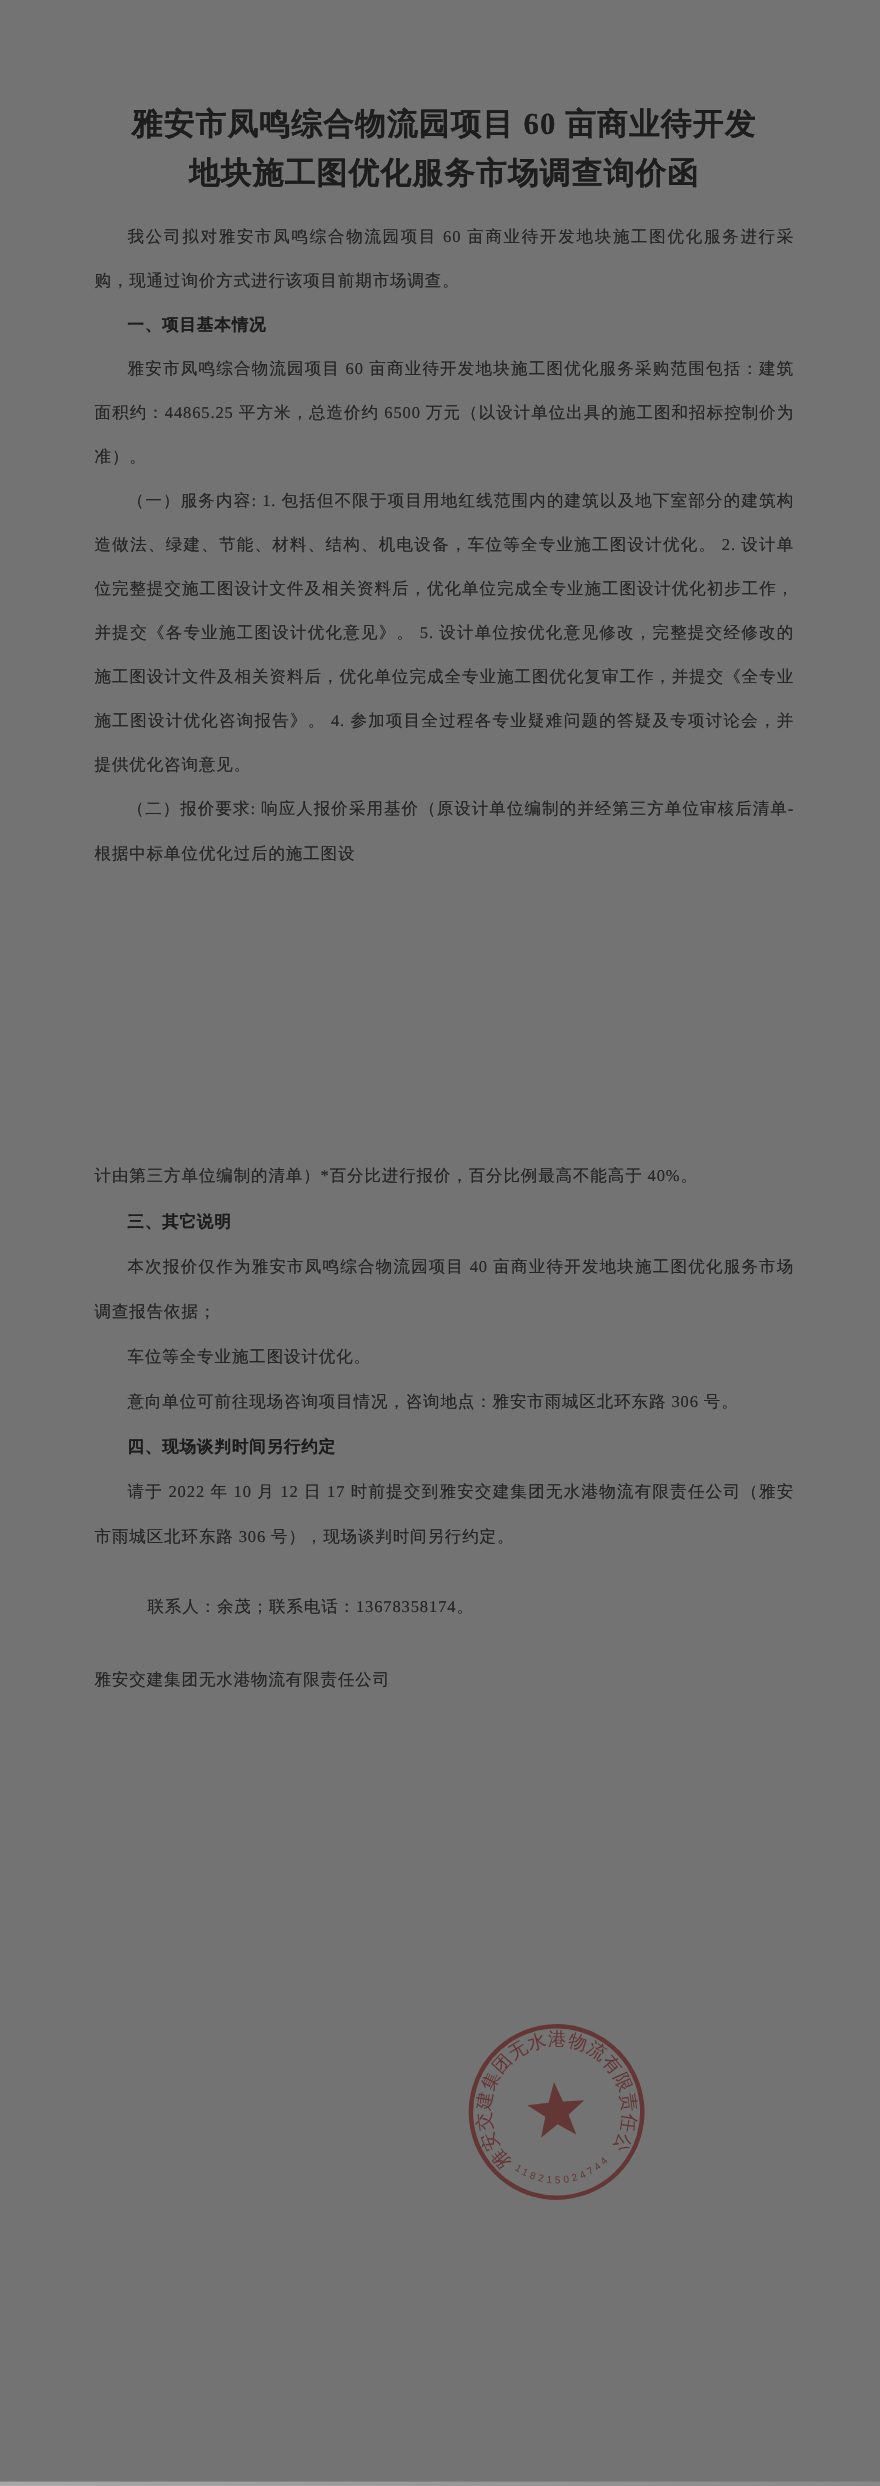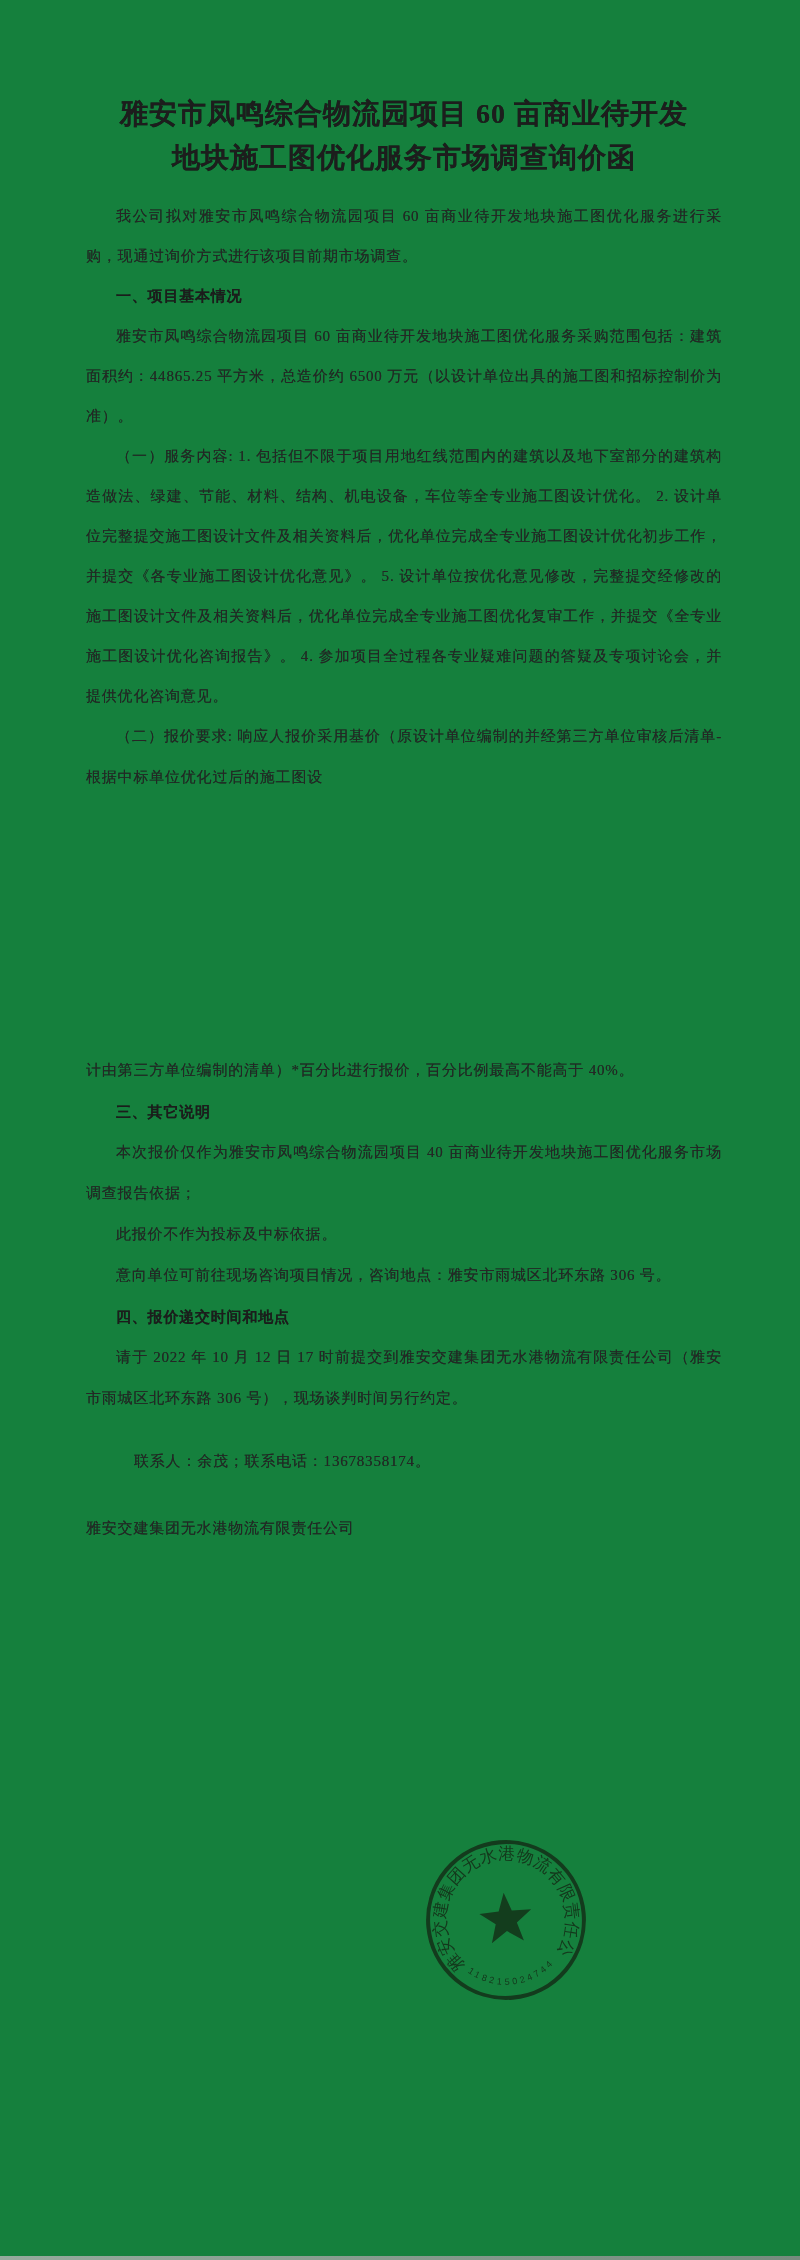--- a/index.html
+++ b/index.html
@@ -1,39 +1,39 @@
 <!DOCTYPE html>
 <html><head>
 <meta charset="utf-8">
 <style>
   html,body{margin:0;padding:0;background:#ffffff;}
   .page{
     position:relative;
     width:800px;height:2260px;
-    background:#15803d;
+    background:#737373;
     font-family:"Liberation Serif","DejaVu Serif",serif;
     color:#262626;
     overflow:hidden;
   }
   .content{padding:92px 78px 0 86px;}
   .doc-title{
     font-size:28px;line-height:44px;font-weight:bold;
     text-align:center;letter-spacing:1px;margin:0 0 16px 0;
     color:#1d1d1d;
     text-shadow:0 0 .5px rgba(0,0,0,.6);
   }
   p{margin:0;}
   .body-text{
     font-size:15px;line-height:40px;letter-spacing:.8px;
     text-align:justify;
     text-shadow:0 0 .4px rgba(0,0,0,.45);
   }
   .indent{text-indent:2em;}
   .heading{
-    font-family:Liberation Sans, sans-serif;
+    font-family:Liberation Serif, serif;
     font-weight:bold;color:#1c1c1c;
   }
   .pg2{line-height:41px;}
   .spacer{height:252px;}
   .contact-line{margin-top:22px;text-indent:3.2em;}
   .signoff{margin-top:26px;text-align:right;padding-right:16px;}
   .signoff .date-line{padding-right:114px;}
   .seal{
     position:absolute;left:420px;top:1834px;width:172px;height:172px;
     transform:rotate(-5deg);
@@ -67,24 +67,24 @@
 
     <p class="body-text indent">（一）服务内容: 1. 包括但不限于项目用地红线范围内的建筑以及地下室部分的建筑构造做法、绿建、节能、材料、结构、机电设备，车位等全专业施工图设计优化。 2. 设计单位完整提交施工图设计文件及相关资料后，优化单位完成全专业施工图设计优化初步工作，并提交《各专业施工图设计优化意见》。 5. 设计单位按优化意见修改，完整提交经修改的施工图设计文件及相关资料后，优化单位完成全专业施工图优化复审工作，并提交《全专业施工图设计优化咨询报告》。 4. 参加项目全过程各专业疑难问题的答疑及专项讨论会，并提供优化咨询意见。</p>
     <p class="body-text indent pg2">（二）报价要求: 响应人报价采用基价（原设计单位编制的并经第三方单位审核后清单-根据中标单位优化过后的施工图设</p>
 
     <div class="spacer"></div>
 
     <p class="body-text pg2">计由第三方单位编制的清单）*百分比进行报价，百分比例最高不能高于 40%。</p>
 
     <p class="body-text indent heading pg2">三、其它说明</p>
     <p class="body-text indent pg2">本次报价仅作为雅安市凤鸣综合物流园项目 40 亩商业待开发地块施工图优化服务市场调查报告依据；</p>
-    <p class="body-text indent pg2">此报价不作为投标及中标依据。</p>
+    <p class="body-text indent pg2">车位等全专业施工图设计优化。</p>
     <p class="body-text indent pg2">意向单位可前往现场咨询项目情况，咨询地点：雅安市雨城区北环东路 306 号。</p>
 
-    <p class="body-text indent heading pg2">四、报价递交时间和地点</p>
+    <p class="body-text indent heading pg2">四、现场谈判时间另行约定</p>
     <p class="body-text indent pg2">请于 2022 年 10 月 12 日 17 时前提交到雅安交建集团无水港物流有限责任公司（雅安市雨城区北环东路 306 号），现场谈判时间另行约定。</p>
 
     <p class="body-text pg2 contact-line">联系人：余茂；联系电话：13678358174。</p>
 
     <div class="signoff">
       <p class="body-text pg2">雅安交建集团无水港物流有限责任公司</p>
     </div>
   </div>
 
   <div class="seal">

